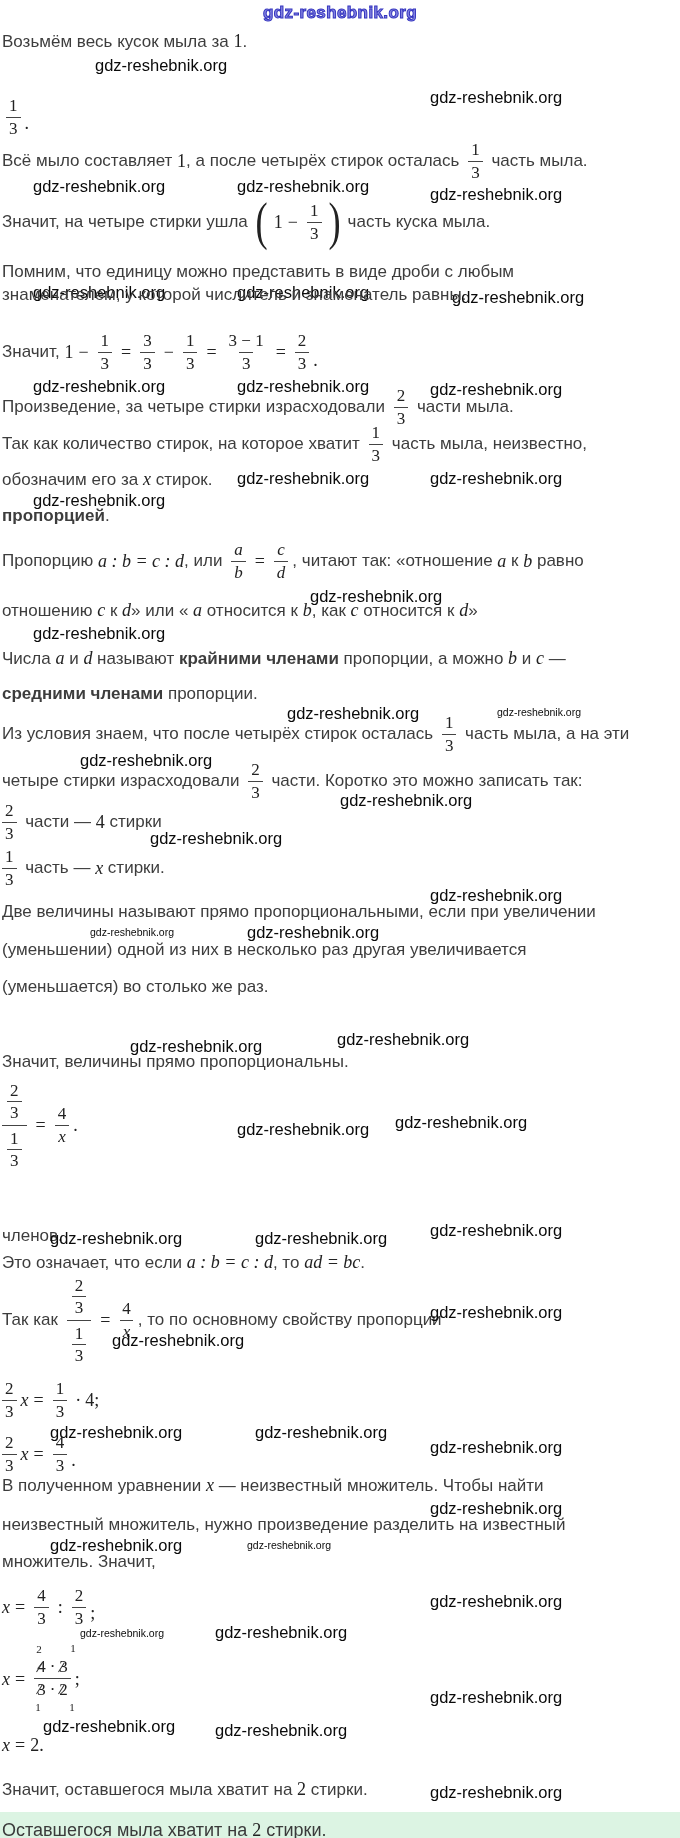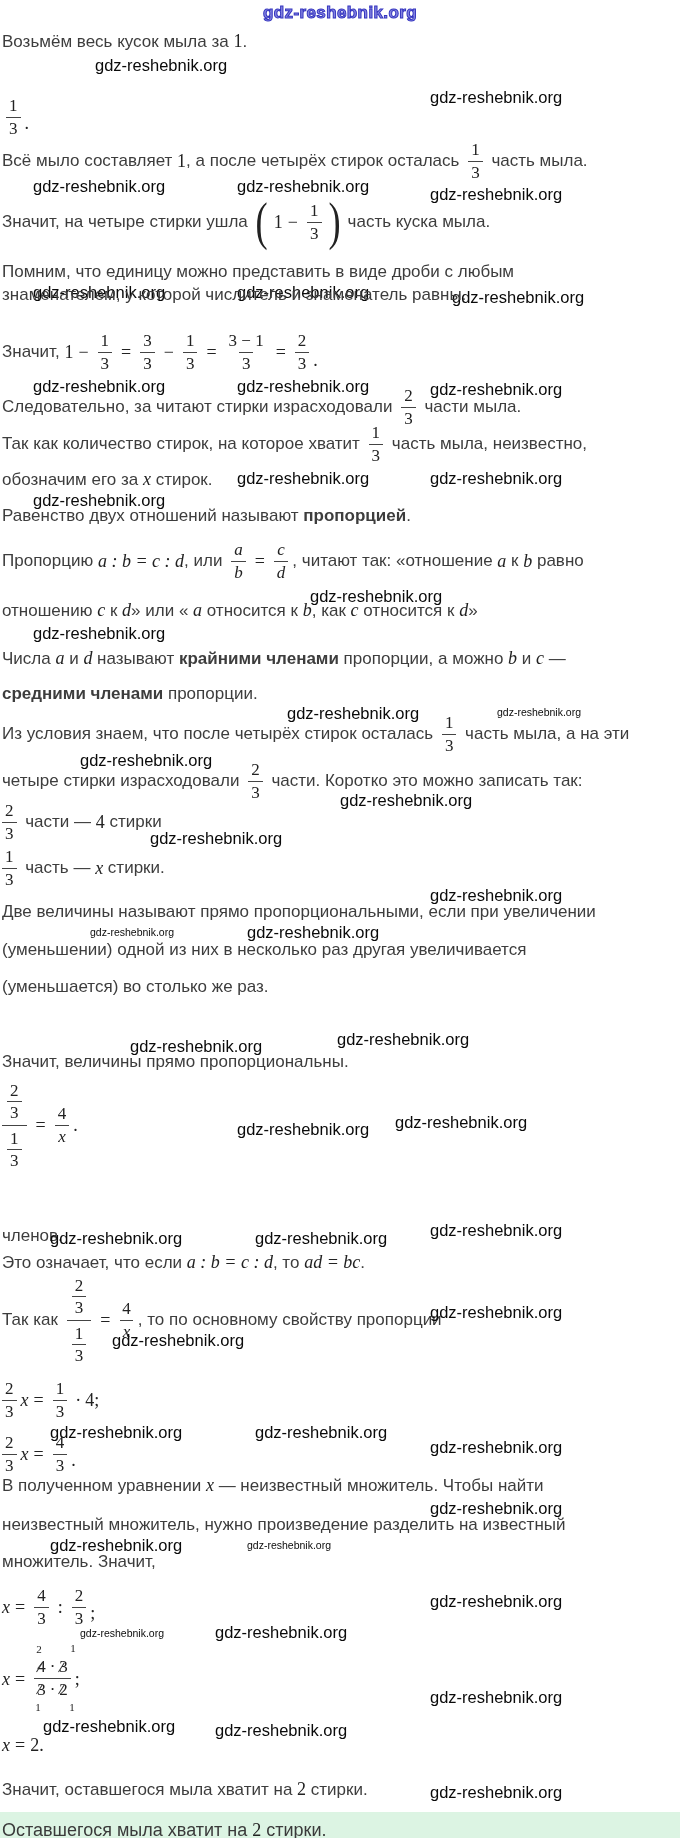--- a/index.html
+++ b/index.html
@@ -71,31 +71,31 @@
   <div class="wm" style="top:288px;left:452px">gdz-reshebnik.org</div>
 
   <div class="ln" style="top:284px;left:2px"><span>знаменателем, у которой числитель и знаменатель равны.</span></div>
 
   <div class="ln" style="top:328px;left:2px;height:48px"><span>Значит, </span><span class="m">1</span><span class="m op">−</span><span class="frac"><span class="fn">1</span><span class="fd">3</span></span><span class="m op">=</span><span class="frac"><span class="fn">3</span><span class="fd">3</span></span><span class="m op">−</span><span class="frac"><span class="fn">1</span><span class="fd">3</span></span><span class="m op">=</span><span class="frac"><span class="fn">3 − 1</span><span class="fd">3</span></span><span class="m op">=</span><span class="frac"><span class="fn">2</span><span class="fd">3</span></span><span class="m base">.</span></div>
 
   <div class="wm" style="top:377px;left:33px">gdz-reshebnik.org</div>
   <div class="wm" style="top:377px;left:237px">gdz-reshebnik.org</div>
   <div class="wm" style="top:380px;left:430px">gdz-reshebnik.org</div>
 
-  <div class="ln" style="top:384px;left:2px;height:46px"><span>Следовательно, за читают стирки израсходовали </span><span class="frac"><span class="fn">2</span><span class="fd">3</span></span><span> части мыла.</span></div>
+  <div class="ln" style="top:384px;left:2px;height:46px"><span>Произведение, за четыре стирки израсходовали </span><span class="frac"><span class="fn">2</span><span class="fd">3</span></span><span> части мыла.</span></div>
 
   <div class="ln" style="top:420px;left:2px;height:48px"><span>Так как количество стирок, на которое хватит </span><span class="frac"><span class="fn">1</span><span class="fd">3</span></span><span> часть мыла, неизвестно,</span></div>
 
   <div class="ln" style="top:468px;left:2px"><span>обозначим его за </span><span class="mi">x</span><span> стирок.</span></div>
 
   <div class="wm" style="top:469px;left:237px">gdz-reshebnik.org</div>
   <div class="wm" style="top:469px;left:430px">gdz-reshebnik.org</div>
   <div class="wm" style="top:491px;left:33px">gdz-reshebnik.org</div>
 
-  <div class="ln" style="top:505px;left:2px"><span>Равенство двух отношений называют </span><span class="bold">пропорцией</span><span>.</span></div>
+  <div class="ln" style="top:505px;left:2px"><span class="bold">пропорцией</span><span>.</span></div>
 
   <div class="ln" style="top:537px;left:2px;height:48px"><span>Пропорцию </span><span class="mi">a : b = c : d</span><span>, или </span><span class="frac"><span class="fn" style="font-style:italic">a</span><span class="fd" style="font-style:italic">b</span></span><span class="m op">=</span><span class="frac"><span class="fn" style="font-style:italic">c</span><span class="fd" style="font-style:italic">d</span></span><span>, читают так: «отношение </span><span class="mi">a</span><span> к </span><span class="mi">b</span><span> равно</span></div>
 
   <div class="wm" style="top:587px;left:310px">gdz-reshebnik.org</div>
 
   <div class="ln" style="top:599px;left:2px"><span>отношению </span><span class="mi">c</span><span> к </span><span class="mi">d</span><span>» или « </span><span class="mi">a</span><span> относится к </span><span class="mi">b</span><span>, как </span><span class="mi">c</span><span> относится к </span><span class="mi">d</span><span>»</span></div>
 
   <div class="wm" style="top:624px;left:33px">gdz-reshebnik.org</div>
 
   <div class="ln" style="top:647px;left:2px"><span>Числа </span><span class="mi">a</span><span> и </span><span class="mi">d</span><span> называют </span><span class="bold">крайними членами</span><span> пропорции, а можно </span><span class="mi">b</span><span> и </span><span class="mi">c</span><span> —</span></div>

